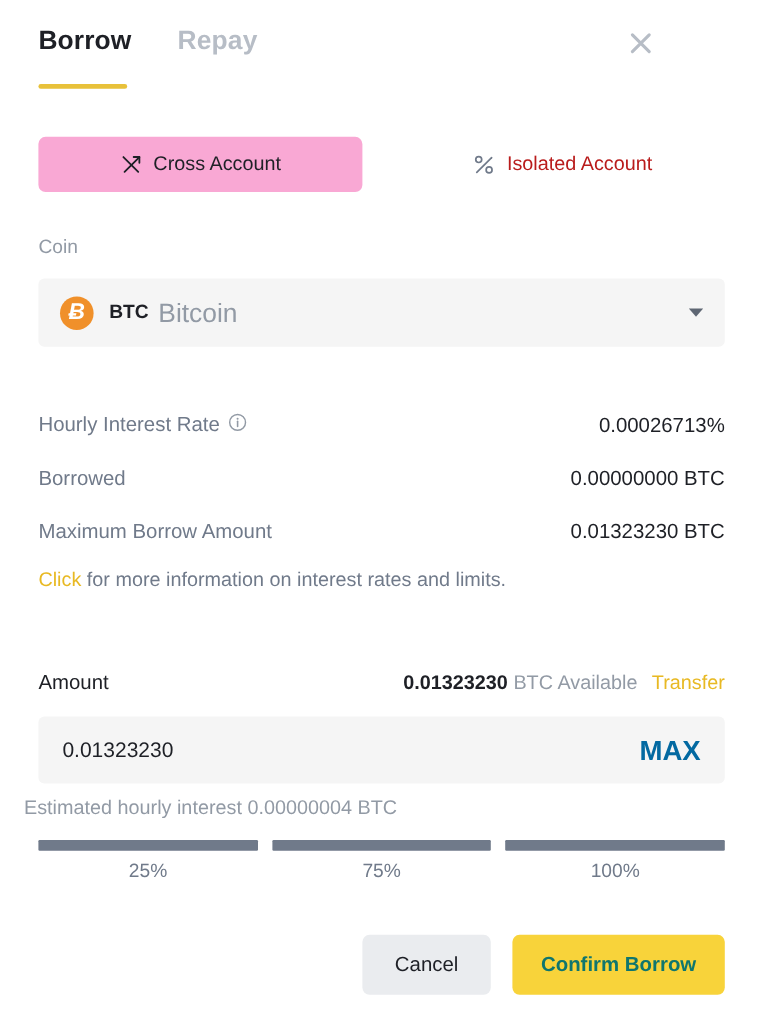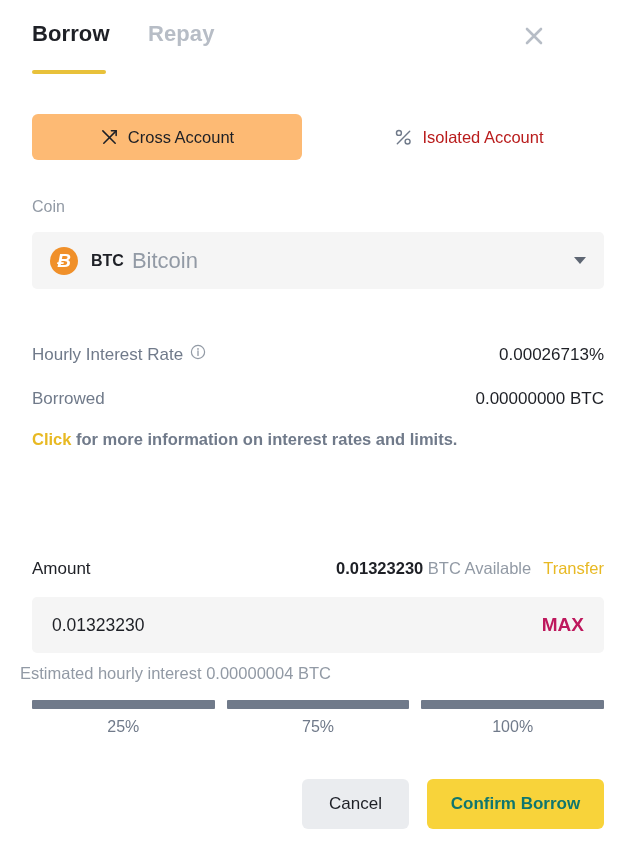--- a/index.html
+++ b/index.html
@@ -87,21 +87,21 @@
     display: flex;
     align-items: center;
     justify-content: center;
     gap: 9px;
     cursor: pointer;
     background: transparent;
     padding: 0;
   }
   .acct-cross {
     width: 270px;
-    background: #fdba74;
+    background: #f9a8d4;
     color: #1e2026;
   }
   .acct-iso {
     width: 270px;
     margin-left: 32px;
     color: #b91c1c;
   }
   .acct-ico { display: flex; align-items: center; }
 
   
@@ -171,32 +171,30 @@
     display: flex;
     align-items: center;
     justify-content: space-between;
     height: 25px;
     margin-bottom: 19px;
   }
   .info-label {
     font-size: 17px;
     color: #707a8a;
     display: flex;
-    align-items: center;
     gap: 7px;
   }
   .info-value {
     font-size: 17px;
     color: #1e2026;
   }
   .hint-line {
     margin-top: 4px;
     font-size: 16.5px;
     color: #707a8a;
-    font-weight: bold;
   }
   .hint-link {
     color: #e8b923;
     cursor: pointer;
   }
 
   
   .amount-head {
     position: absolute;
     left: 32px;
@@ -234,22 +232,22 @@
     background: transparent;
     font-family: inherit;
     font-size: 17.5px;
     color: #1e2026;
     padding: 0;
   }
   .max-btn {
     border: 0;
     background: none;
     font-family: inherit;
-    font-size: 19px;
-    color: #be185d;
+    font-size: 23px;
+    color: #0369a1;
     font-weight: 600;
     cursor: pointer;
     padding: 0;
   }
 
   .est-line {
     position: absolute;
     left: 20px;
     top: 664px;
     font-size: 16.5px;
@@ -372,20 +370,26 @@
     <span class="info-value">0.00026713%</span>
   </div>
 
   <div class="info-row">
     <span class="info-label">
       <span>Borrowed</span>
     </span>
     <span class="info-value">0.00000000 BTC</span>
   </div>
 
+  <div class="info-row">
+    <span class="info-label">
+      <span>Maximum Borrow Amount</span>
+    </span>
+    <span class="info-value">0.01323230 BTC</span>
+  </div>
 
   <div class="hint-line">
     <span class="hint-link">Click</span><span> for more information on interest rates and limits.</span>
   </div>
 </div>
 
 <div class="amount-head">
   <span class="amount-title">Amount</span>
   <span class="amount-avail">
     <span class="num">0.01323230</span><span> BTC Available</span><span class="transfer-link">Transfer</span>

